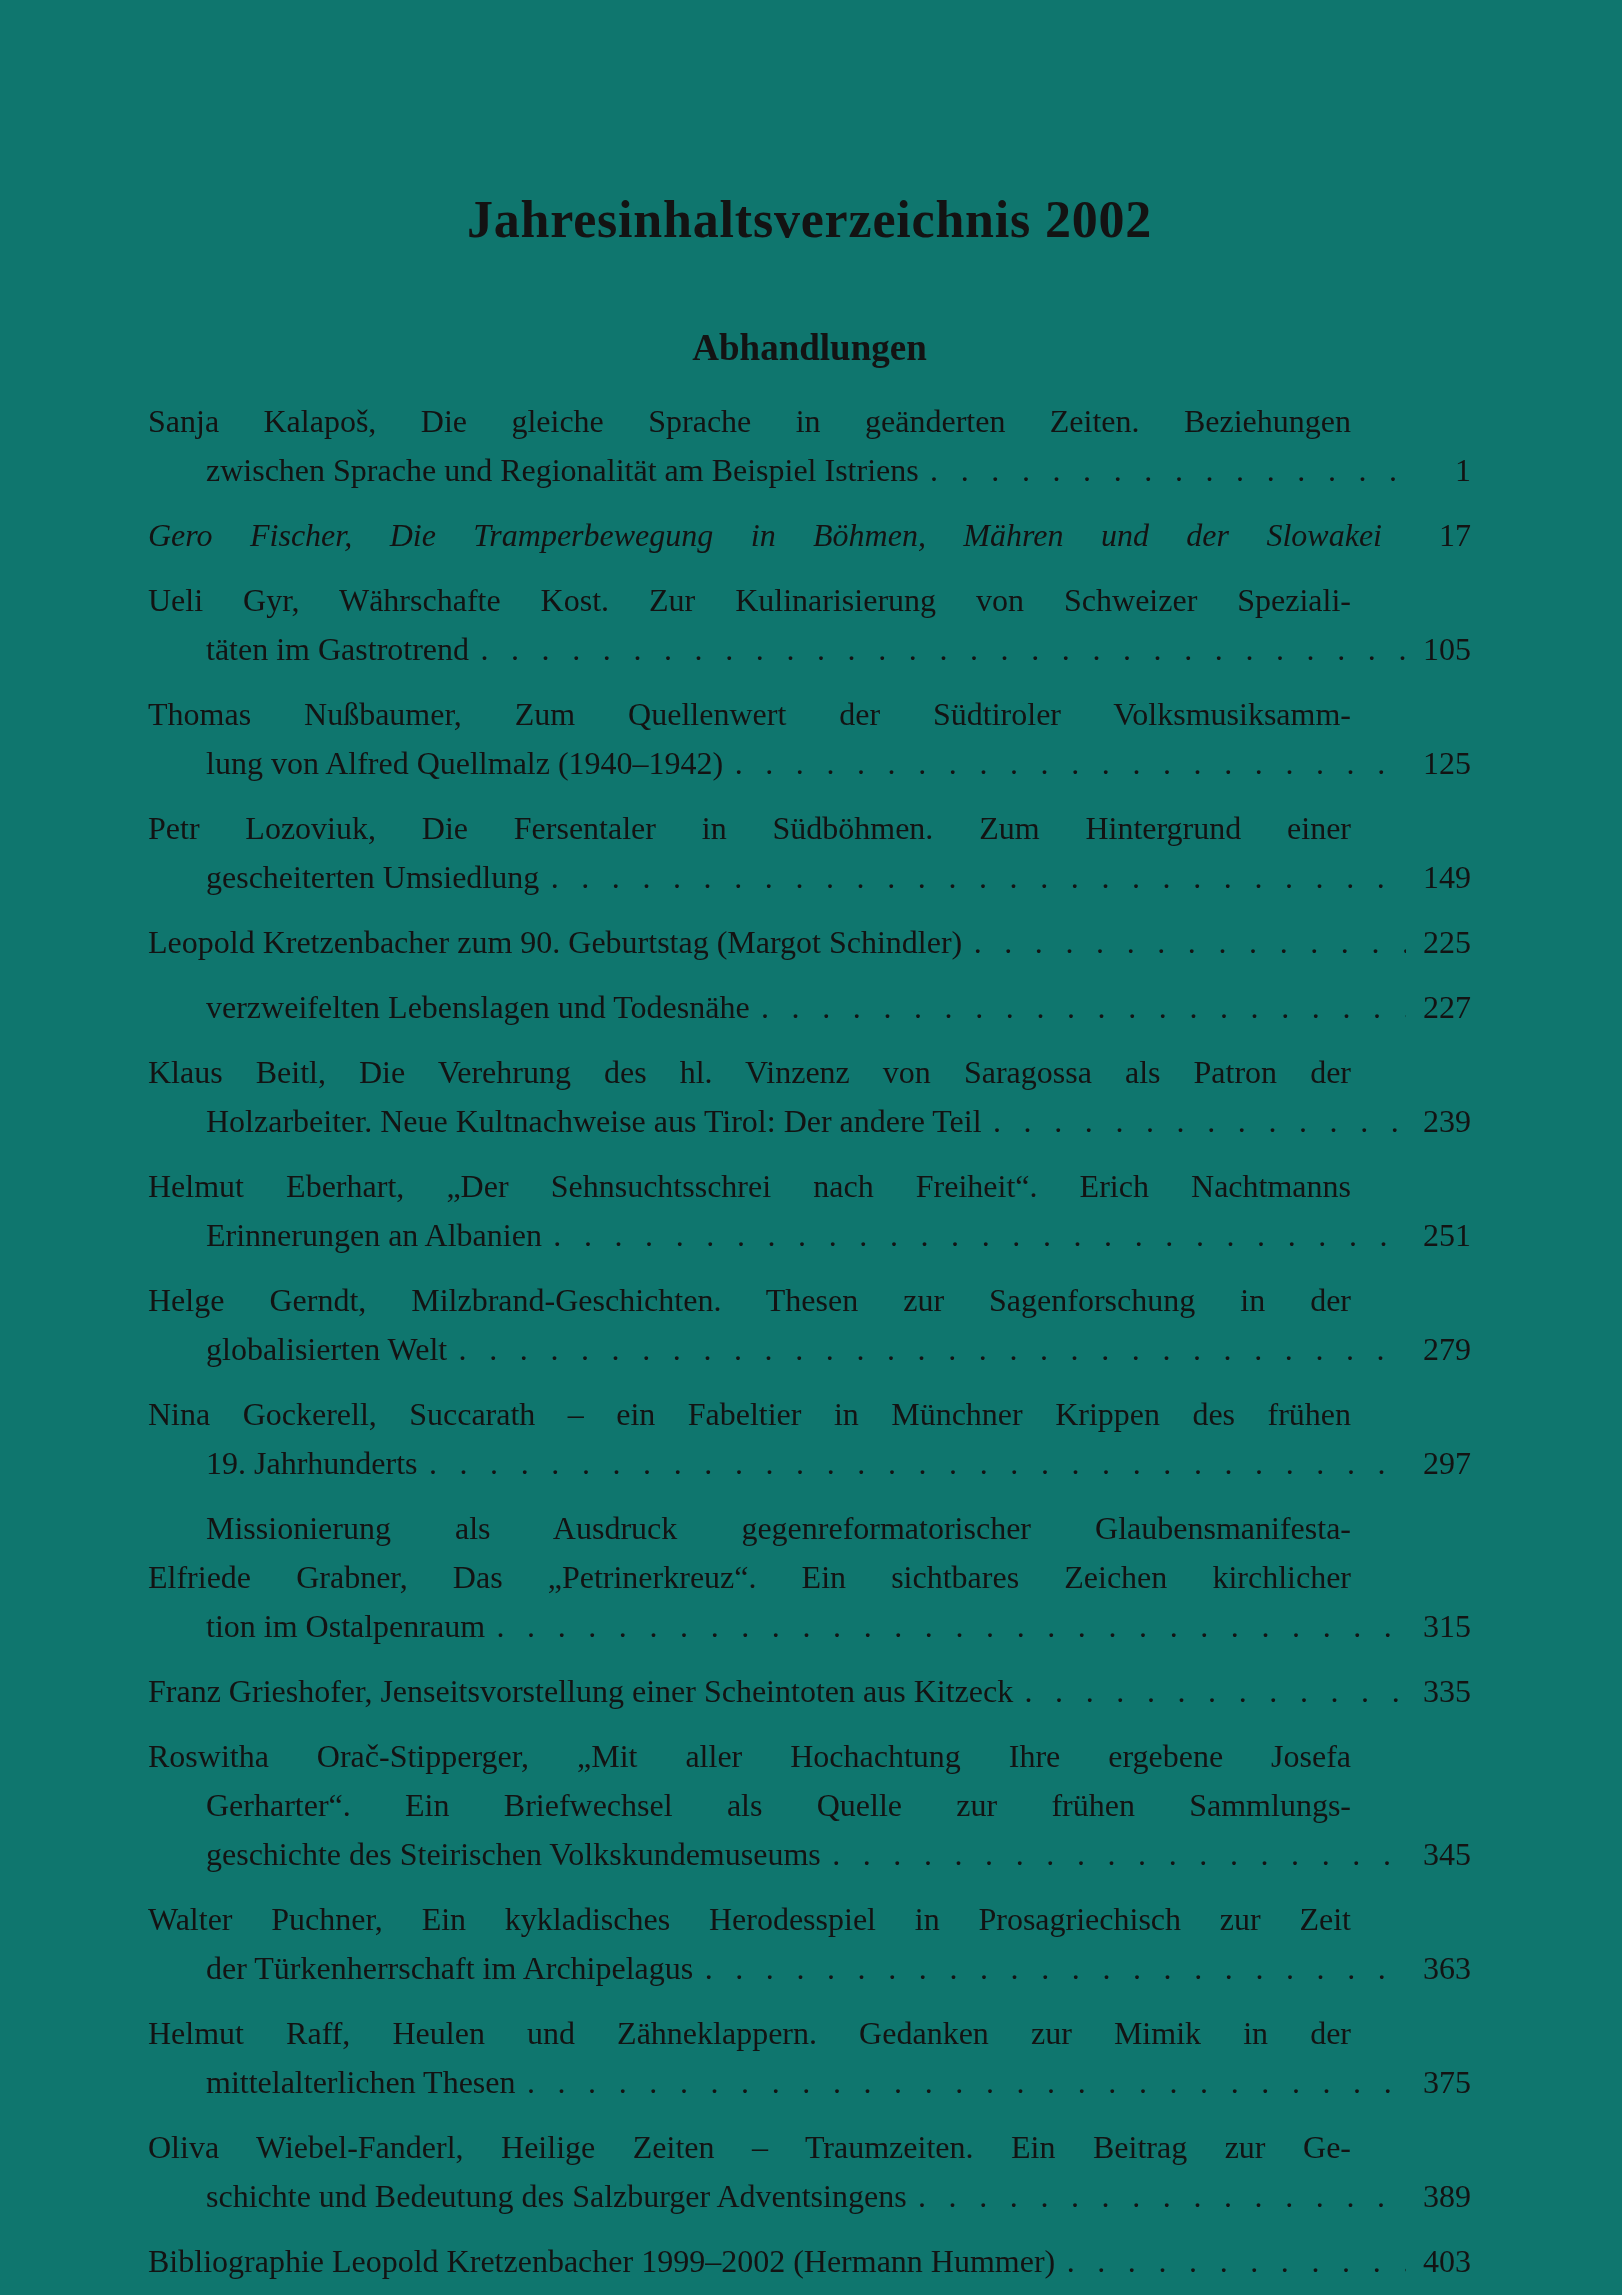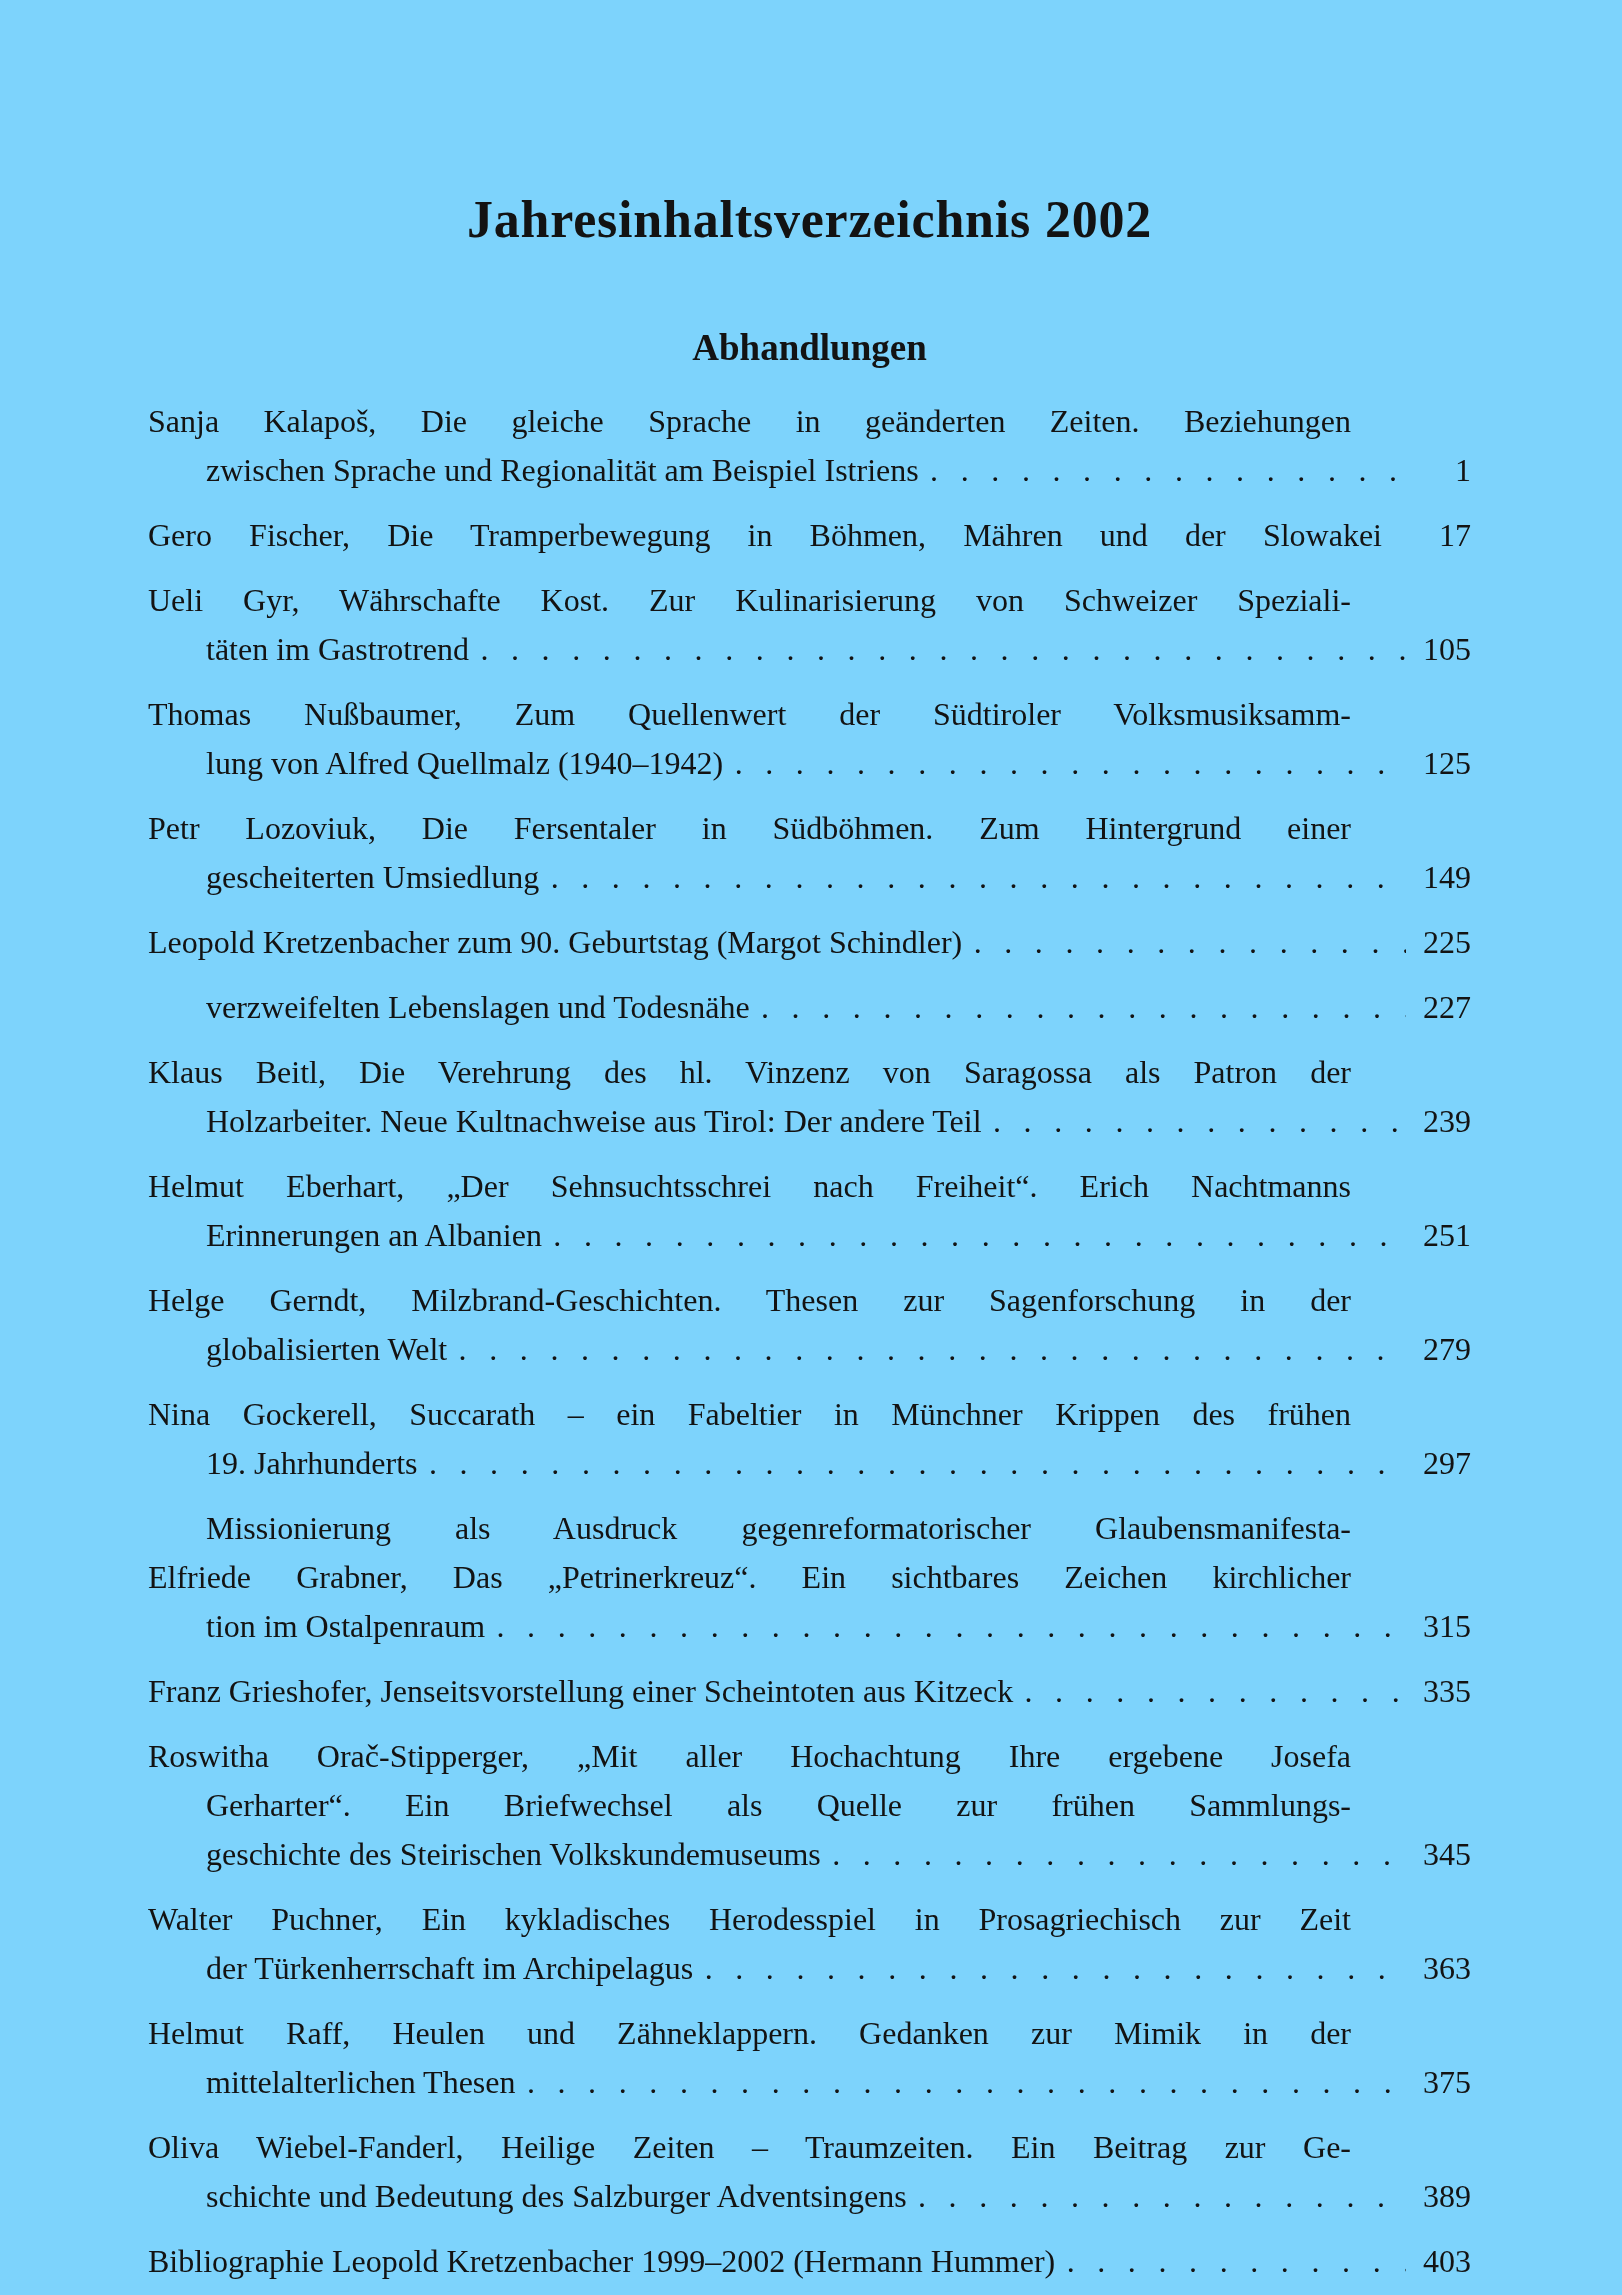--- a/index.html
+++ b/index.html
@@ -1,20 +1,20 @@
 <!DOCTYPE html>
 <html style="font-size:13px"><head>
 <meta charset="utf-8">
 <style>
   html,body { margin:0; padding:0; background:#ffffff; }
   .page {
     position:relative;
     width:1623px;
     height:2295px;
-    background:#7dd3fc;
+    background:#0f766e;
     overflow:hidden;
     font-family:"Liberation Serif", serif;
     color:#131313;
   }
   .content {
     position:absolute;
     left:148px;
     top:191px;
     width:1323px;
   }
@@ -63,20 +63,21 @@
     min-width:65px;
     text-align:right;
     white-space:nowrap;
   }
   .fin.stretch .t {
     flex:1 1 auto;
     white-space:normal;
     text-align:justify;
     text-align-last:justify;
     margin-right:24px;
+    font-style:italic;
   }
 </style>
 </head>
 <body>
 
 <div class="page">
   <div class="content">
     <div class="title">Jahresinhaltsverzeichnis 2002</div>
     <div class="heading">Abhandlungen</div>
     <div class="toc" id="toc">

